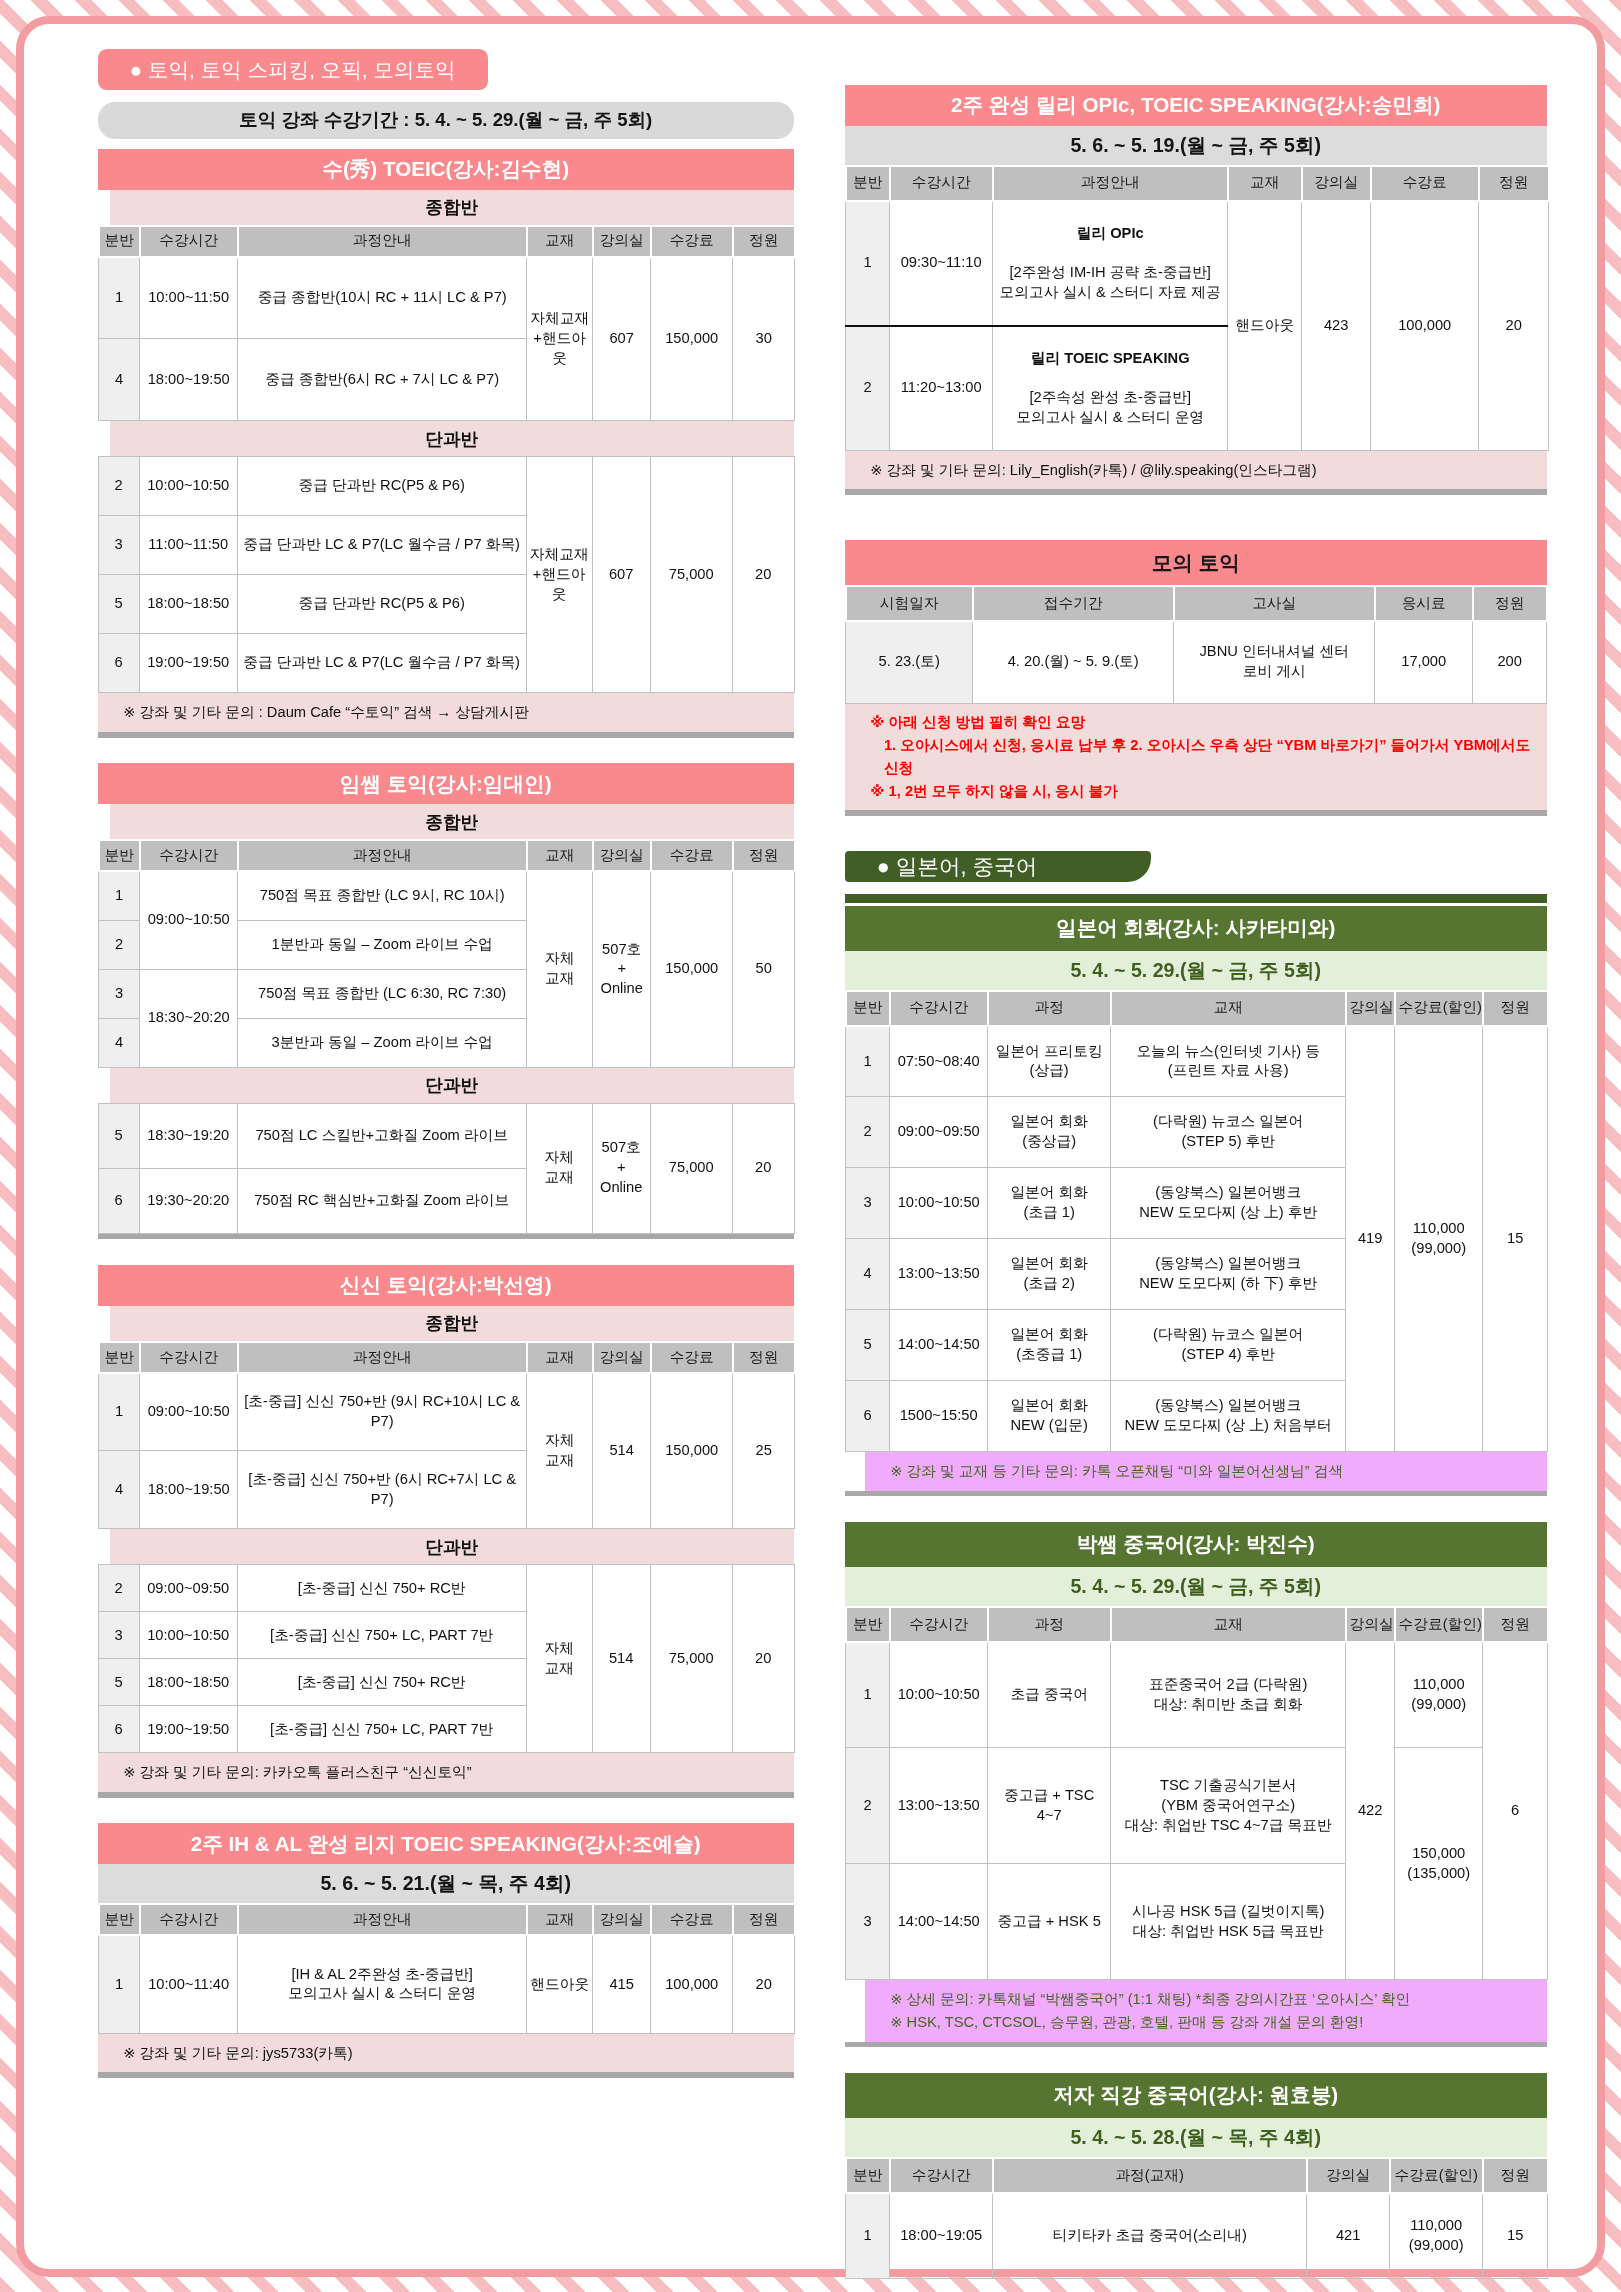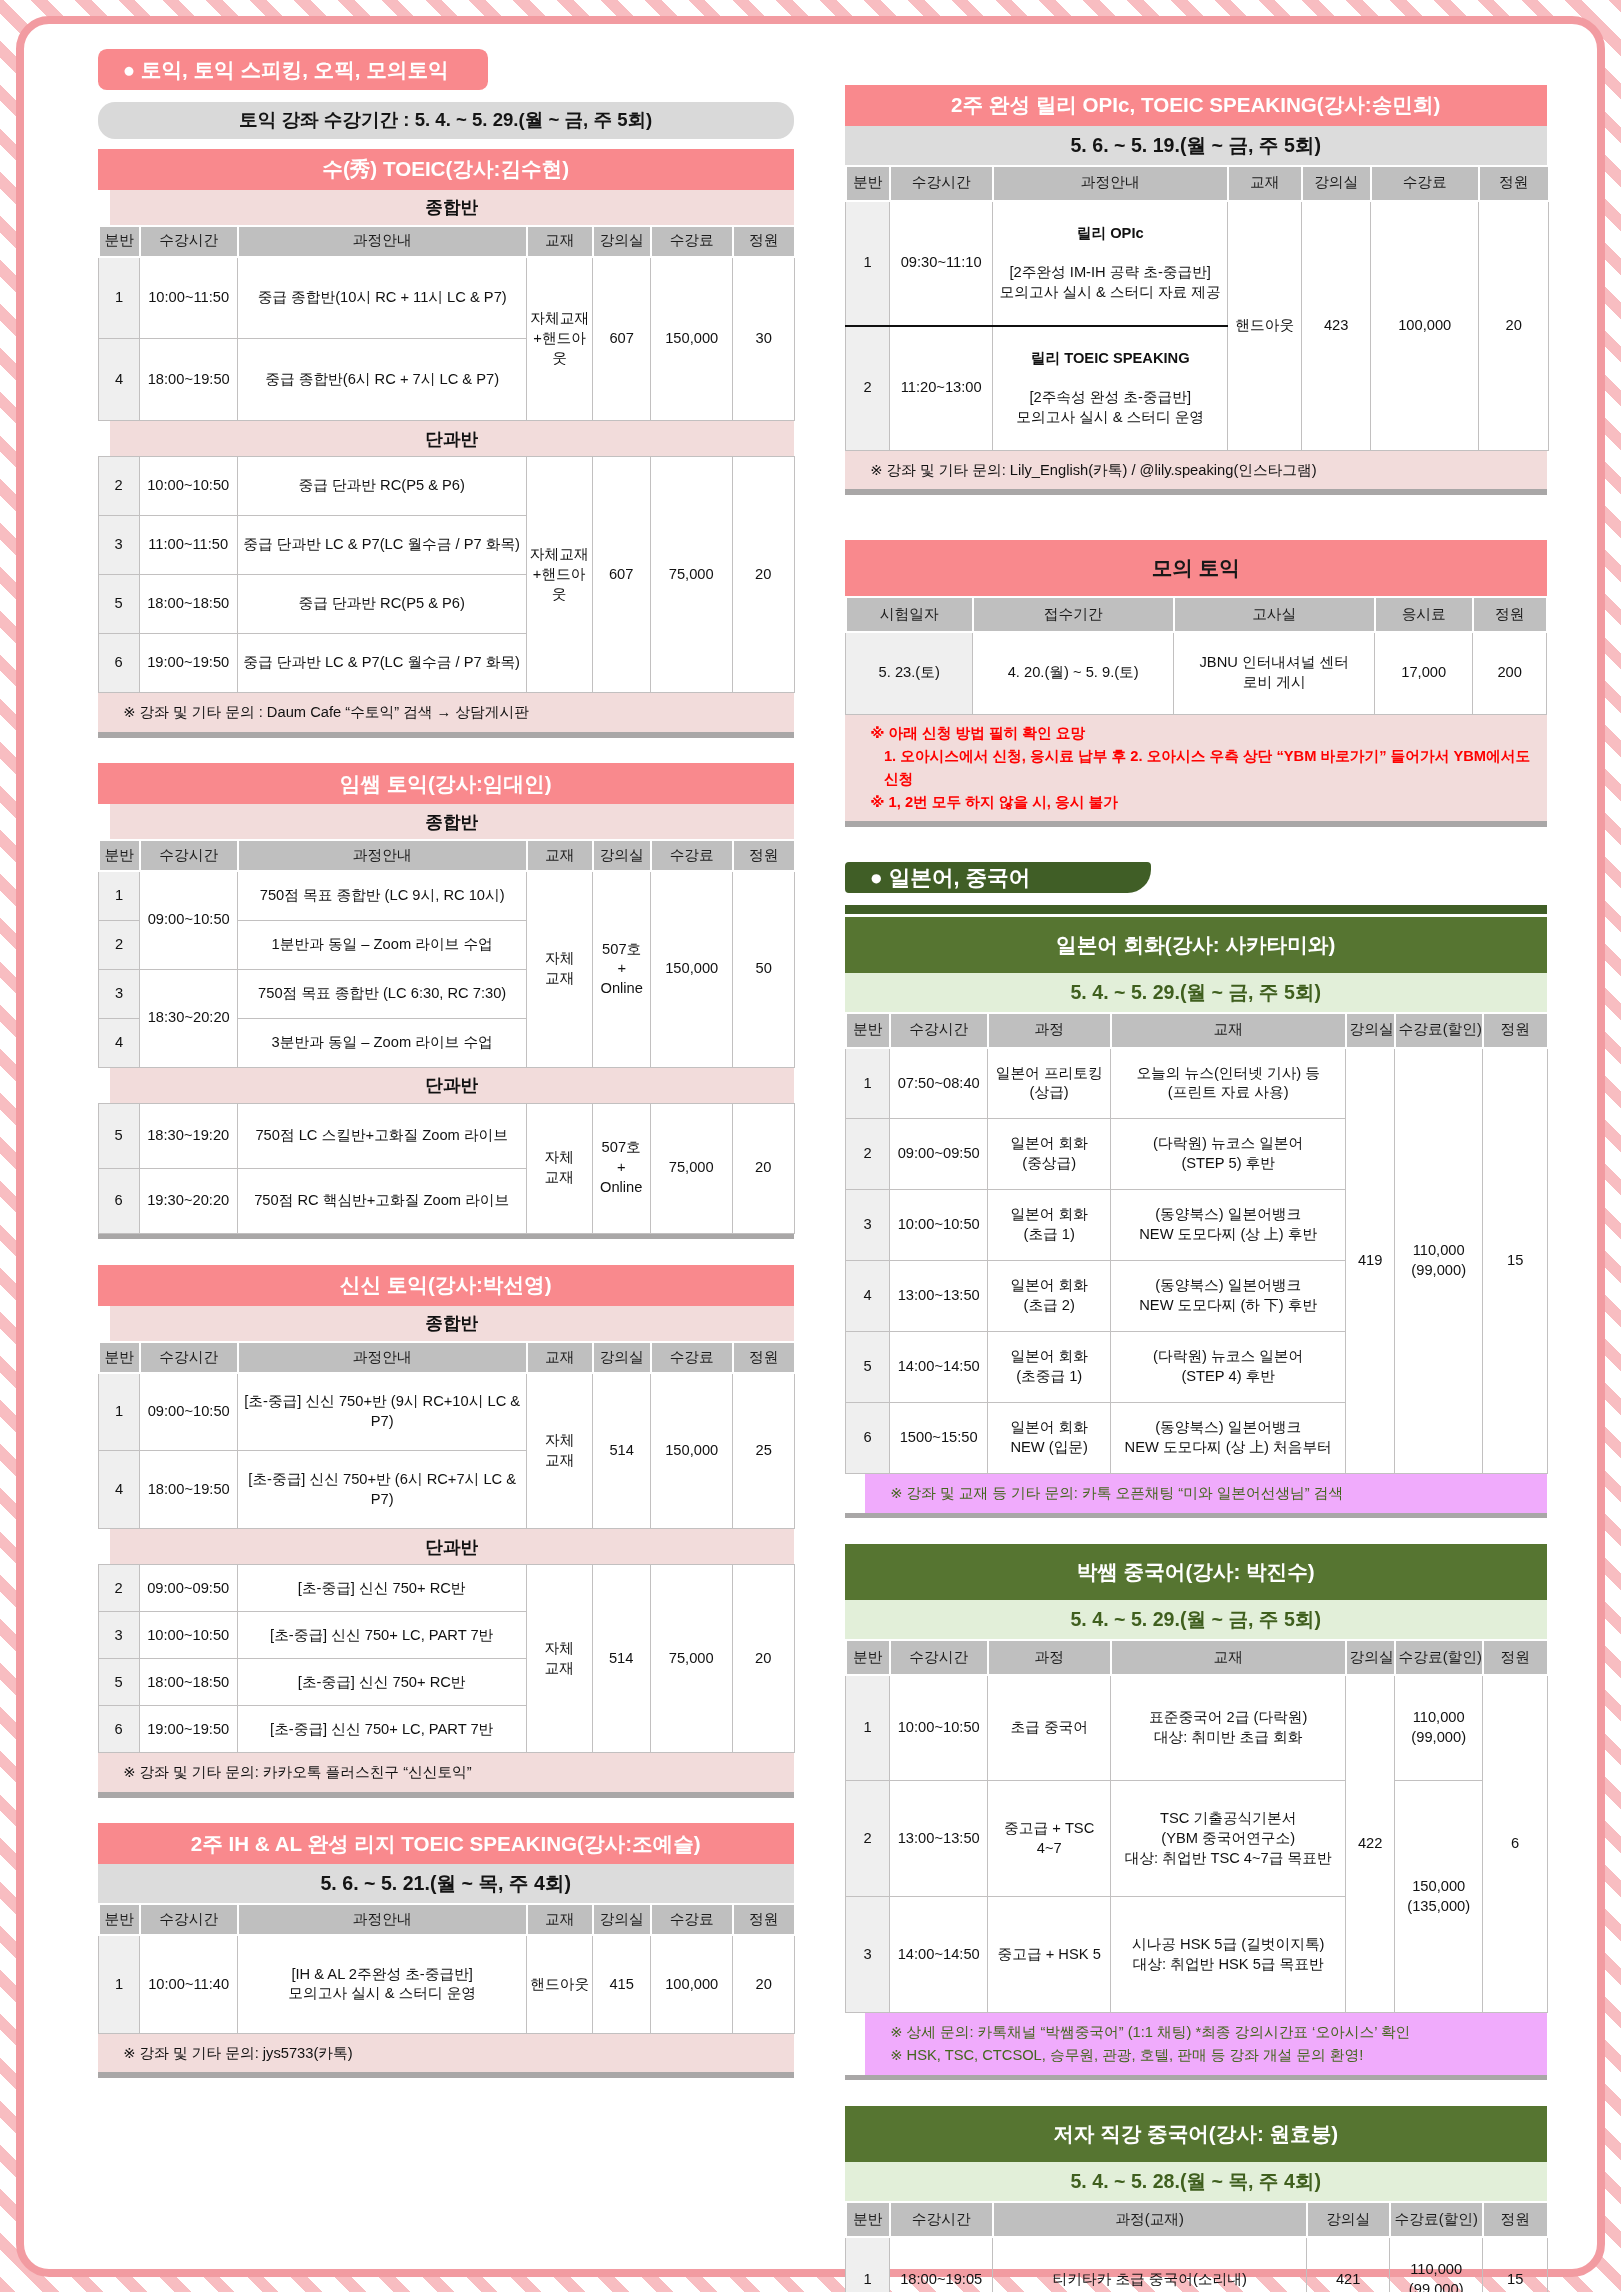--- a/index.html
+++ b/index.html
@@ -6,30 +6,30 @@
   html,body { width:1621px; height:2293px; }
   body { font-family:"Liberation Sans","DejaVu Sans",sans-serif; }
   .canvas { position:relative; width:1621px; height:2293px; overflow:hidden;
             background:repeating-linear-gradient(45deg,#f8bdc1 0 11.8px,#ffffff 11.8px 31px); }
   .paper { position:absolute; left:15.7px; top:15.7px; right:15.7px; bottom:15.7px;
            background:#ffffff; border:8.8px solid #f29ba1; border-radius:33px; }
   .col { position:absolute; }
   .col-left  { left:74px;  top:25.5px; width:696px; }
   .col-right { left:821px; top:61px; width:702px; }
 
-  .pill { color:#fff; font-weight:700; display:flex; align-items:center; padding-left:25px; }
+  .pill { color:#fff; font-weight:400; display:flex; align-items:center; padding-left:32px; }
   .pink-pill  { background:#f9898d; width:390px; height:41px; font-size:20.6px; border-radius:8.8px; margin-bottom:11.8px; }
   .green-pill { background:#405e26; width:306px; height:31px; font-size:21.6px; border-radius:3.9px 3.9px 23.5px 3.9px; margin:35px 0 11.8px; }
 
   .graybar { background:#d9d9d9; height:37px; display:flex; align-items:center; justify-content:center;
              font-size:18.6px; font-weight:600; color:#141414; margin-bottom:9.8px;border-radius:17px; }
 
   .block { margin-bottom:25.5px; }
   .title { height:41px; display:flex; align-items:center; justify-content:center; font-weight:700; font-size:20.6px; }
-  .title.tall { height:56px; }
+  .title.tall { height:45px; }
   .salmon { background:#f9898d; color:#ffffff; }
   .salmon-dark { background:#f9898d; color:#181818; }
   .greenbar { background:#567531; color:#ffffff; }
   .strip { height:8.8px; background:#405e26; margin-bottom:2.9px; }
 
   .datebar { height:39px; display:flex; align-items:center; justify-content:center; font-size:19.6px; font-weight:600; }
   .datebar.gray   { background:#dcdcdc; color:#141414; }
   .datebar.lgreen { background:#e2efd9; color:#3f5f1e; }
 
   .band { background:#f2dcdb; height:35px; display:flex; align-items:center; justify-content:center;

